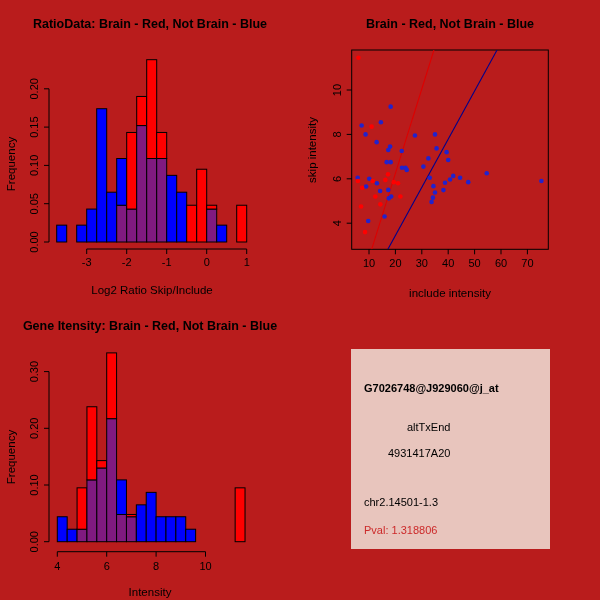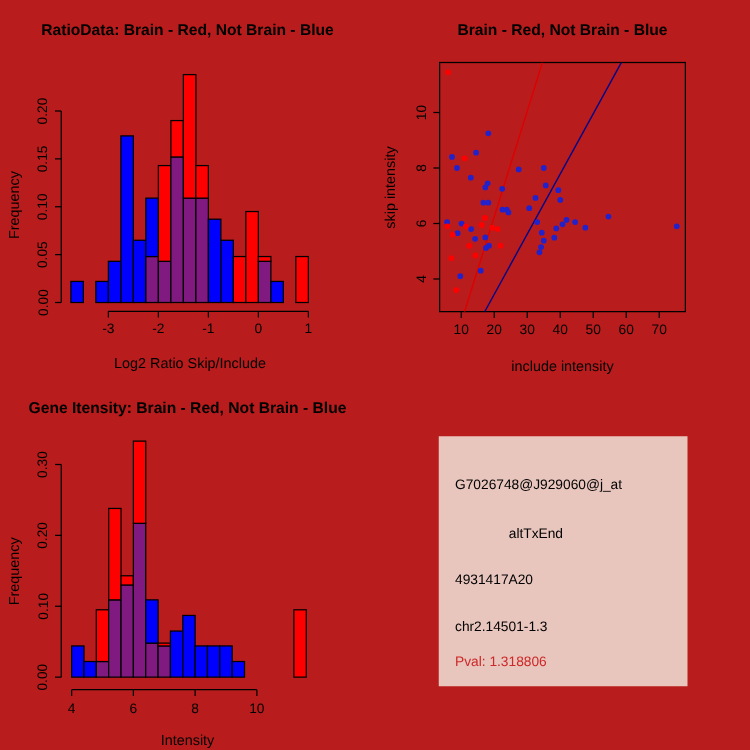--- a/index.html
+++ b/index.html
@@ -8,21 +8,21 @@
   svg.panel{position:absolute;width:300px;height:300px;}
   #svg-ratio{left:0;top:0;}
   #svg-scatter{left:300px;top:0;}
   #svg-gene{left:0;top:300px;}
   svg text{fill:#000;font-family:"Liberation Sans", sans-serif;}
   .ptitle{font-size:12.5px;font-weight:bold;}
   .axlab{font-size:11.5px;}
   .tick-label{font-size:11px;}
   #info-box{position:absolute;left:351px;top:349px;width:199px;height:200px;}
   .info-line{position:absolute;left:13px;font-size:11px;color:#000;white-space:nowrap;}
-  .il0{top:33px;} .il1{top:72px;} .il2{top:109px;} .il3{top:147px;} .il4{top:175px;}
+  .il0{top:33px;} .il1{top:72px;} .il2{top:98px;margin-left:24px;} .il3{top:147px;} .il4{top:175px;}
 </style>
 </head>
 <body>
 
 <div id="figure">
 
   <svg id="svg-ratio" class="panel" viewBox="0 0 300 300">
     <text class="ptitle" x="150" y="28" text-anchor="middle">RatioData: Brain - Red, Not Brain - Blue</text>
     <text class="axlab" x="152" y="294" text-anchor="middle">Log2 Ratio Skip/Include</text>
     <text class="axlab" x="15" y="164" text-anchor="middle" transform="rotate(-90 15 164)">Frequency</text>
@@ -211,20 +211,20 @@
         <line x1="106.69999999999999" y1="251.7" x2="106.69999999999999" y2="256.7" stroke="#000"></line>
         <text class="tick-label" x="106.69999999999999" y="270" text-anchor="middle">6</text>
         <line x1="156.1" y1="251.7" x2="156.1" y2="256.7" stroke="#000"></line>
         <text class="tick-label" x="156.1" y="270" text-anchor="middle">8</text>
         <line x1="205.5" y1="251.7" x2="205.5" y2="256.7" stroke="#000"></line>
         <text class="tick-label" x="205.5" y="270" text-anchor="middle">10</text>
       </g>
   </svg>
 
   <div id="info-box" style="background-color: rgb(232, 197, 189);">
-    <div class="info-line il0" style="color: rgb(0, 0, 0);">G7026748@J929060@j_at</div>
+    <div class="info-line il0" style="color: rgb(0, 0, 0); font-weight: bold;">G7026748@J929060@j_at</div>
     <div class="info-line il1" style="color: rgb(0, 0, 0); margin-left: 43px;">altTxEnd</div>
     <div class="info-line il2" style="color: rgb(0, 0, 0);">4931417A20</div>
     <div class="info-line il3" style="color: rgb(0, 0, 0);">chr2.14501-1.3</div>
     <div class="info-line il4" style="color: rgb(204, 41, 41);">Pval: 1.318806</div>
   </div>
 
 </div>
 
 </body></html>

